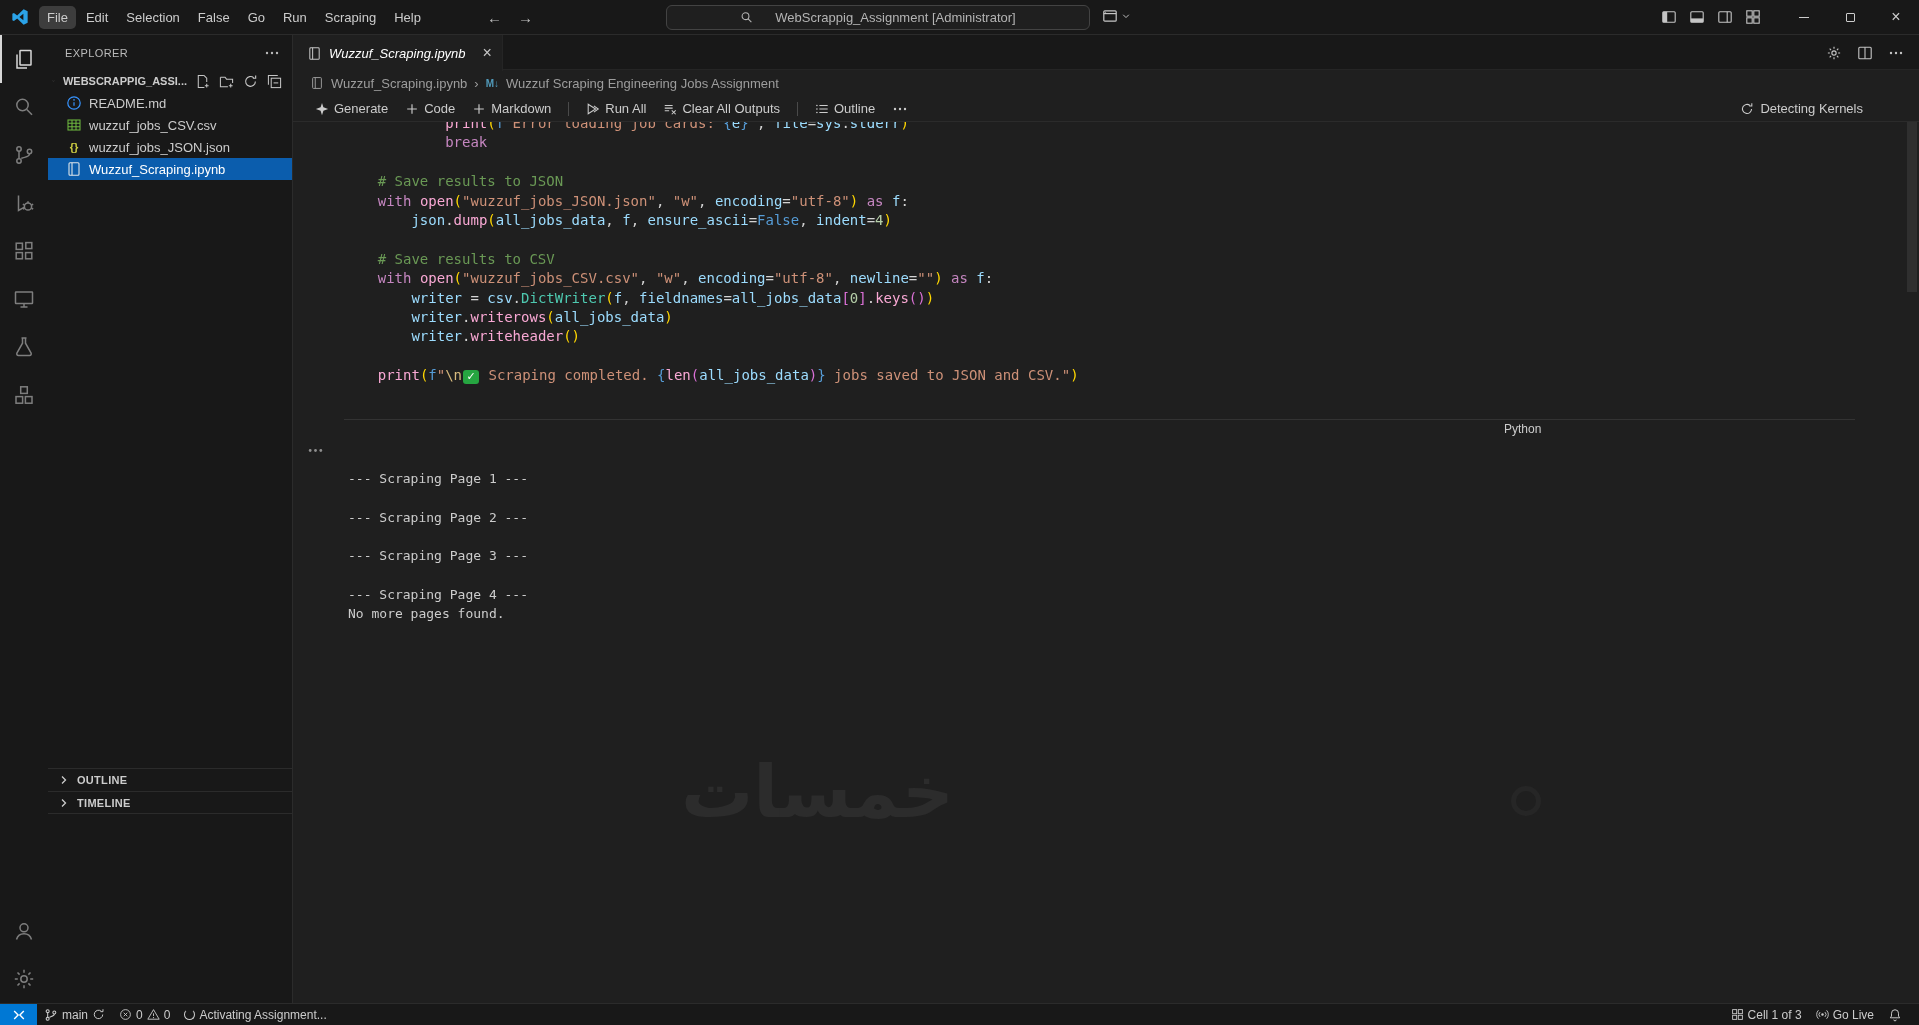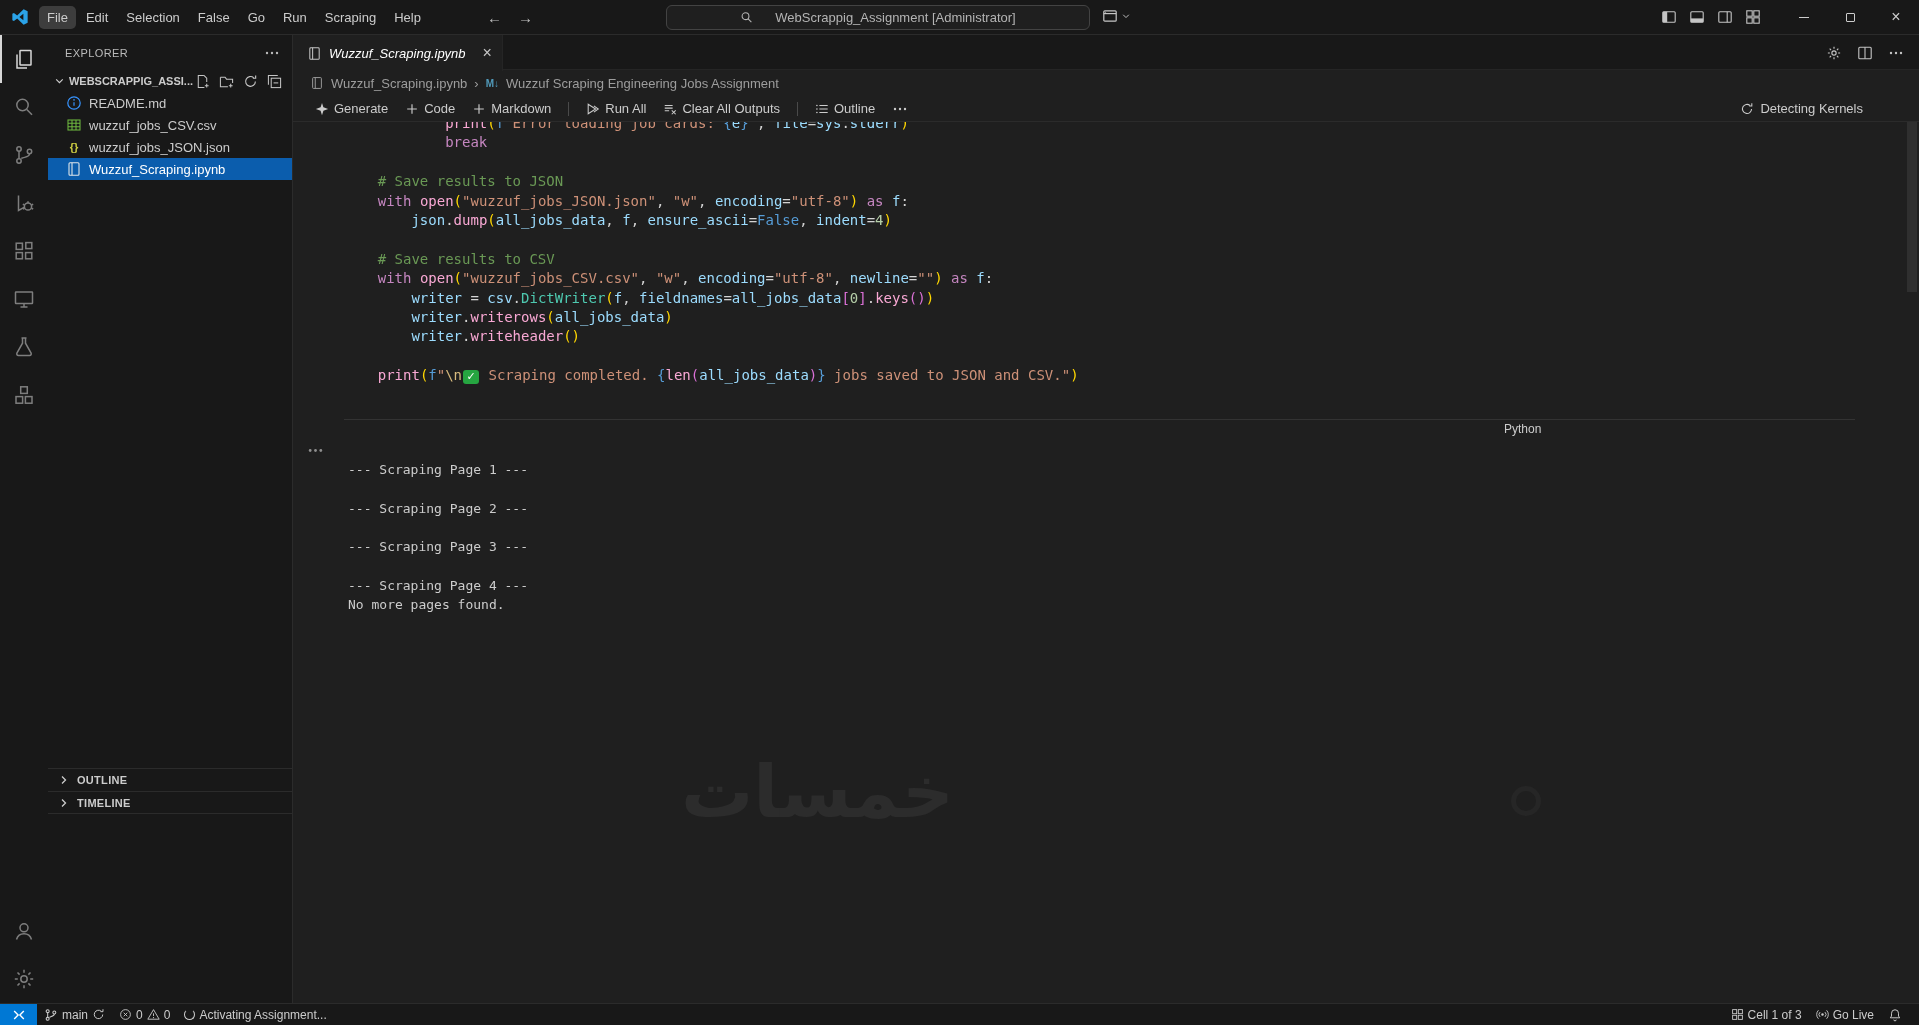--- a/index.html
+++ b/index.html
@@ -23,21 +23,21 @@
 
 .main{display:flex;position:absolute;top:35px;left:0;right:0;bottom:22px}
 .activitybar{width:48px;background:#181818;display:flex;flex-direction:column}
 .ab-item{height:48px;display:flex;align-items:center;justify-content:center;color:#7e7e7e;border-left:2px solid transparent;border-right:2px solid transparent}
 .ab-item.active{color:#d7d7d7;border-left-color:#d7d7d7}
 .ab-bottom{margin-top:auto}
 
 .sidebar{width:245px;background:#181818;border-right:1px solid #2b2b2b;position:relative;color:#cccccc;overflow:hidden}
 .sb-head{height:35px;display:flex;align-items:center;padding:0 12px 0 17px;font-size:11px;color:#bbbbbb}
 .sb-head .lbl{flex:1;letter-spacing:.4px}
-.proj-row{height:22px;display:flex;align-items:center;padding-left:4px;font-weight:700;font-size:11px;color:#cccccc;gap:2px}
+.proj-row{height:22px;display:flex;align-items:center;padding-left:4px;font-weight:700;font-size:11px;color:#cccccc;gap:8px}
 .proj-actions{margin-left:auto;display:flex;gap:9px;padding-right:10px;color:#c5c5c5;align-items:center}
 .file-row{height:22px;display:flex;align-items:center;padding-left:18px;font-size:13px;gap:7px;color:#cccccc}
 .file-row.selected{background:#0b5dad;color:#ffffff}
 .braces-ic{font-size:11px;font-weight:700;color:#cbcb41;width:16px;text-align:center}
 .bottom-panes{position:absolute;top:733px;left:0;right:0}
 .pane-row{height:23px;border-top:1px solid #2b2b2b;display:flex;align-items:center;gap:5px;padding-left:8px;font-size:11px;font-weight:700;letter-spacing:.3px;color:#cccccc}
 .pane-row:last-child{border-bottom:1px solid #2b2b2b}
 
 .editor{flex:1;display:flex;flex-direction:column;background:#1f1f1f;position:relative;min-width:0}
 .tabbar{height:35px;background:#181818;border-bottom:1px solid #252525;display:flex;align-items:flex-start}
@@ -50,21 +50,21 @@
 .md-badge{color:#519aba;font-size:10px;font-weight:700}
 .nbtoolbar{height:26px;display:flex;align-items:center;gap:17px;padding-left:22px;font-size:13px;color:#cccccc;border-bottom:1px solid #2b2b2b;background:#1f1f1f}
 .tb-item{display:flex;align-items:center;gap:5px}
 .tb-div{width:1px;height:14px;background:#4a4a4a}
 .kernel{margin-left:auto;display:flex;gap:6px;margin-right:56px}
 .nbbody{position:relative;flex:1;overflow:hidden;font-family:"DejaVu Sans Mono","Liberation Mono",monospace}
 .codewrap{margin:-8px 64px 0 51px;padding-bottom:14px;border-bottom:1px solid #333333}
 .code-line{white-space:pre;font-size:14px;line-height:19.4px;min-height:19.4px;color:#d4d4d4}
 .cell-foot{position:relative;height:18px;margin:0 64px 8px 51px}
 .lang{position:absolute;left:1160px;top:2px;font-size:12px;color:#cccccc;font-family:"Liberation Sans",sans-serif}
-.outwrap{margin:22px 64px 0 55px}
+.outwrap{margin:31px 64px 0 55px}
 .out-line{white-space:pre;font-size:13px;line-height:19.3px;min-height:19.3px;color:#cccccc}
 .out-menu{position:absolute;left:14px;top:320px;color:#8f8f8f}
 .watermark{position:absolute;left:388px;top:628px;font-family:"DejaVu Sans",sans-serif;font-size:72px;font-weight:700;color:#2c2c2c;user-select:none}
 .watermark2{position:absolute;left:1218px;top:664px;width:30px;height:30px;border:5px solid #262626;border-radius:50%}
 .vscroll{position:absolute;right:2px;top:0;width:10px;height:170px;background:rgba(121,121,121,.18)}
 
 .tok-kw{color:#C586C0}.tok-fn{color:#f9a8d4}.tok-str{color:#CE9178}.tok-esc{color:#D7BA7D}
 .tok-var{color:#9CDCFE}.tok-const{color:#569CD6}.tok-num{color:#B5CEA8}.tok-cm{color:#6A9955}
 .tok-p{color:#D4D4D4}.tok-b1{color:#FFD700}.tok-b2{color:#DA70D6}.tok-fb{color:#569CD6}
 .tok-cls{color:#4EC9B0}.tok-out{color:#cccccc}

